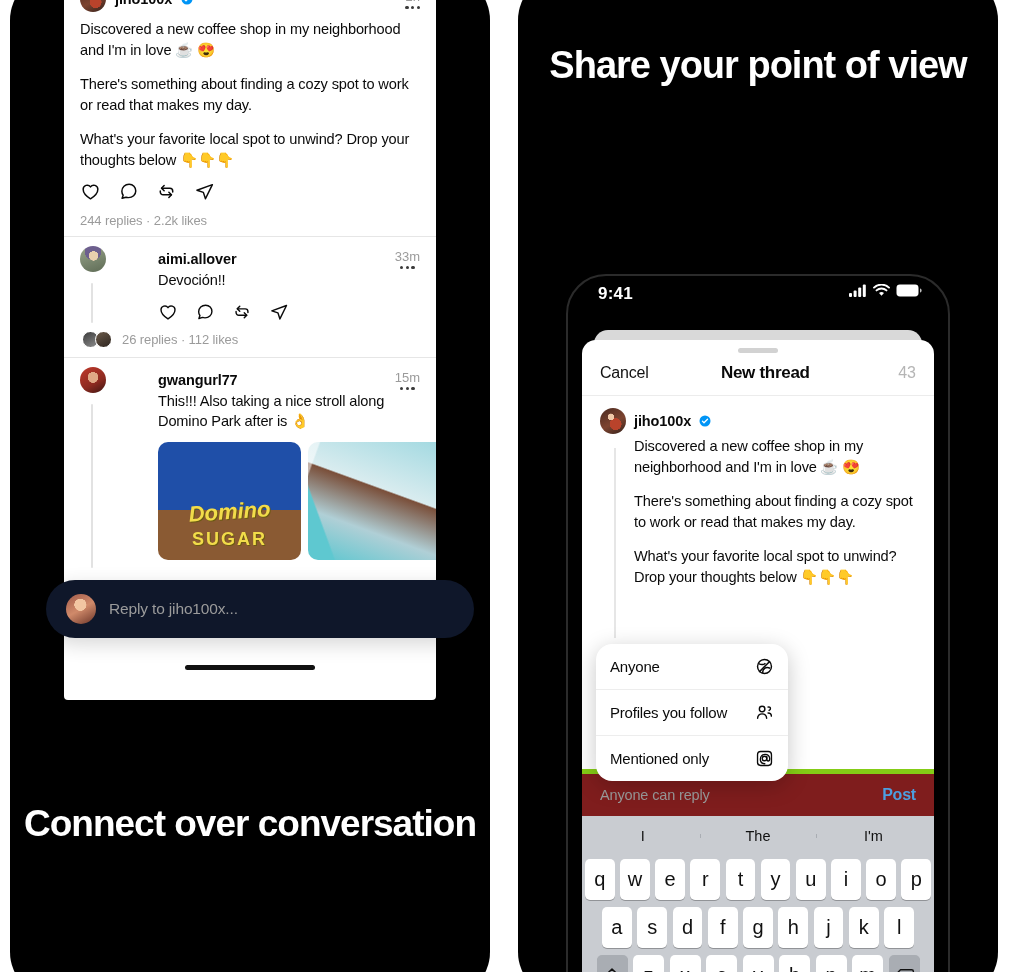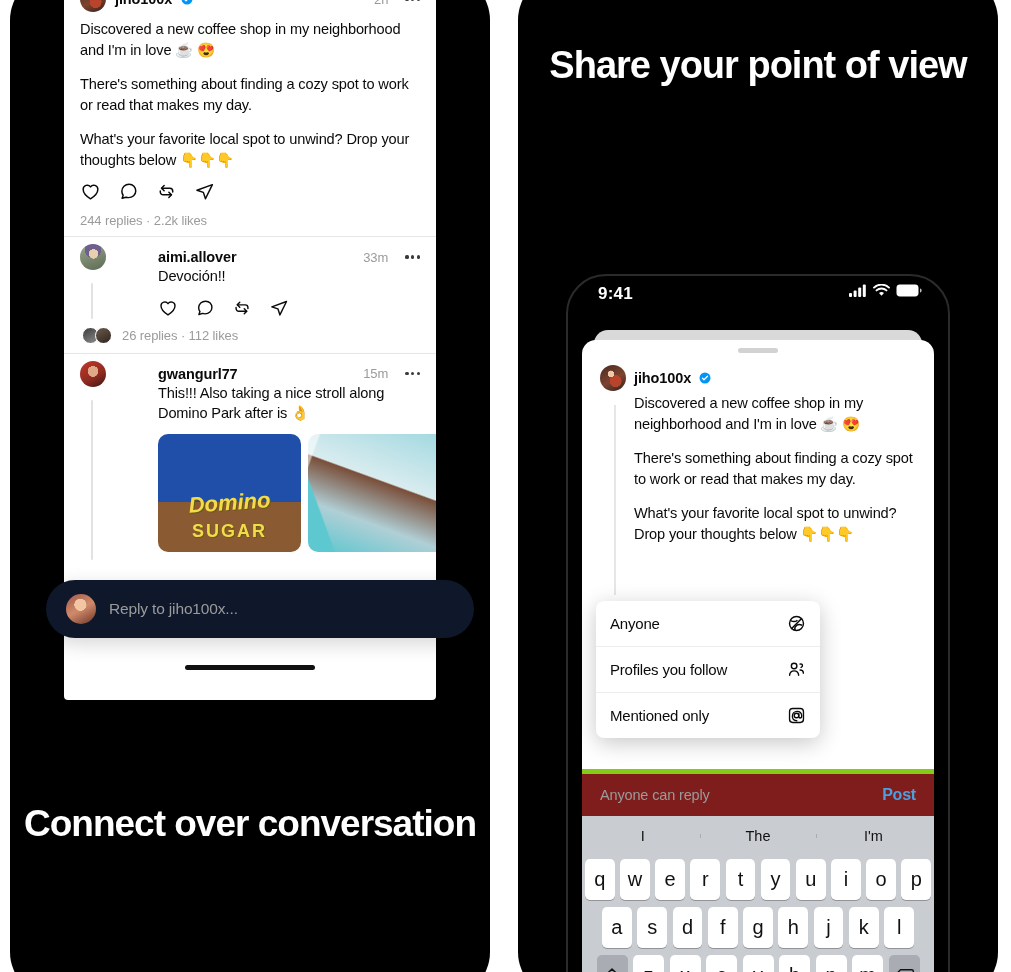--- a/index.html
+++ b/index.html
@@ -33,21 +33,21 @@
       linear-gradient(160deg,#9aa68c,#5e6b55); }
   .avatar.a3 { background:
       radial-gradient(circle at 50% 40%, #e0a886 0 26%, transparent 27%),
       linear-gradient(150deg,#c0392b,#8d2a20 60%,#3a1512); }
   .avatar.a4 { background:
       radial-gradient(circle at 48% 36%, #f2c6a2 0 24%, transparent 25%),
       linear-gradient(150deg,#a05a4a,#d08a6a 50%,#6a3428); }
 
   .uname { font-size:14.5px; font-weight:700; color:#0a0a0a; letter-spacing:-.1px; }
   .verified { width:12px; height:12px; flex:0 0 auto; }
-  .phead-right { margin-left:auto; display:flex; align-items:center; gap:17px; }
+  .phead-right { margin-left:auto; display:flex; align-items:center; gap:2px;flex-direction:column; }
   .time { font-size:13px; color:#9b9b9b; }
   .dots { display:flex; gap:2.5px; align-items:center; }
   .dots i { width:3.2px; height:3.2px; border-radius:50%; background:#3a3a3a; display:block; }
 
   .ptext { font-size:14.6px; line-height:20.5px; color:#0a0a0a; letter-spacing:-.15px;
      margin-top:7px; }
   .ptext p + p { margin-top:14px; }
 
   .actions { display:flex; gap:17px; margin-top:11px; }
   .actions svg { display:block; }
@@ -126,22 +126,22 @@
   .counter { font-size:16px; color:#b5b5b5; min-width:34px; text-align:right; }
 
   .compose { padding:12px 18px 0 18px; position:relative; flex:1; }
   .c-line { position:absolute; left:32px; top:52px; height:190px; width:1.8px; background:#e6e6e6; }
   .c-head { display:flex; align-items:center; gap:8px; }
   .c-body { padding-left:34px; margin-top:2px; font-size:14.6px; line-height:20.5px;
      color:#0a0a0a; letter-spacing:-.15px; }
   .c-body p + p { margin-top:14px; }
 
   
-  .dropdown { position:absolute; left:14px; top:248px; width:224px; background:#fff;
-     border-radius:8px; box-shadow:0 5px 22px rgba(0,0,0,.22); overflow:hidden; z-index:5; }
+  .dropdown { position:absolute; left:14px; top:248px; width:192px; background:#fff;
+     border-radius:16px; box-shadow:0 5px 22px rgba(0,0,0,.22); overflow:hidden; z-index:5; }
   .dd-item { display:flex; align-items:center; justify-content:space-between;
      padding:13px 14px; font-size:15px; color:#0a0a0a; letter-spacing:-.2px; }
   .dd-item + .dd-item { border-top:1px solid #ededed; }
 
   .sheet-foot { display:flex; align-items:center; padding:12px 18px;
      border-top:5px solid #84cc16; background:#7f1d1d; }
   .foot-note { font-size:14.5px; color:#9b9b9b; letter-spacing:-.15px; }
   .post-btn { margin-left:auto; font-size:16px; font-weight:700; letter-spacing:-.2px; }
 
   
@@ -325,20 +325,25 @@
               <path d="M24 4.5v4c1.2-.3 1.6-1 1.6-2s-.4-1.7-1.6-2z" fill="#fff" opacity=".75"></path>
             </svg>
         </span>
       </div>
 
       <div class="sheet-back"></div>
 
       <div class="sheet">
         <div class="grabber"></div>
 
+        <div class="sheet-head">
+          <span class="cancel">Cancel</span>
+          <span class="sheet-title">New thread</span>
+          <span class="counter">43</span>
+        </div>
 
         <div class="compose">
           <div class="c-line"></div>
           <div class="c-head">
             <div class="avatar a1"></div>
             <span class="uname">jiho100x</span>
             <svg class="verified" viewBox="0 0 24 24">
                 <circle cx="12" cy="12" r="11" fill="#0095f6"></circle>
                 <path d="M6.8 12.3l3.2 3.2 7-7" stroke="#fff" stroke-width="2.6" fill="none" stroke-linecap="round" stroke-linejoin="round"></path>
               </svg>

